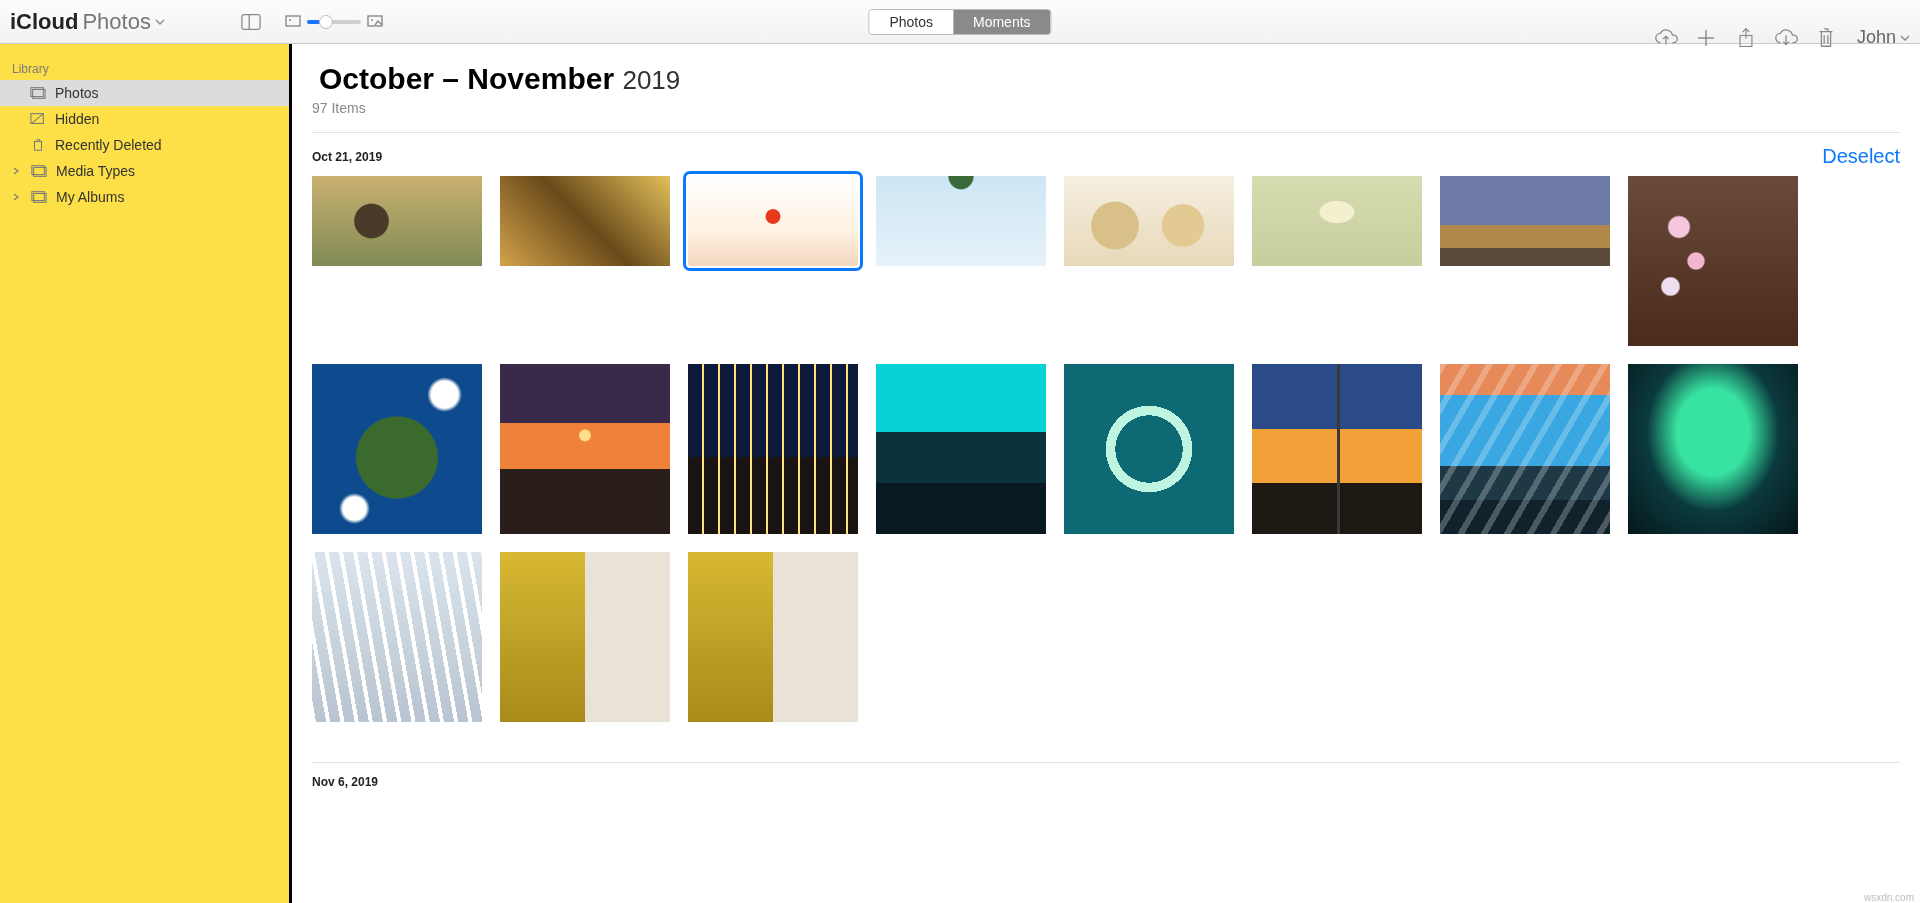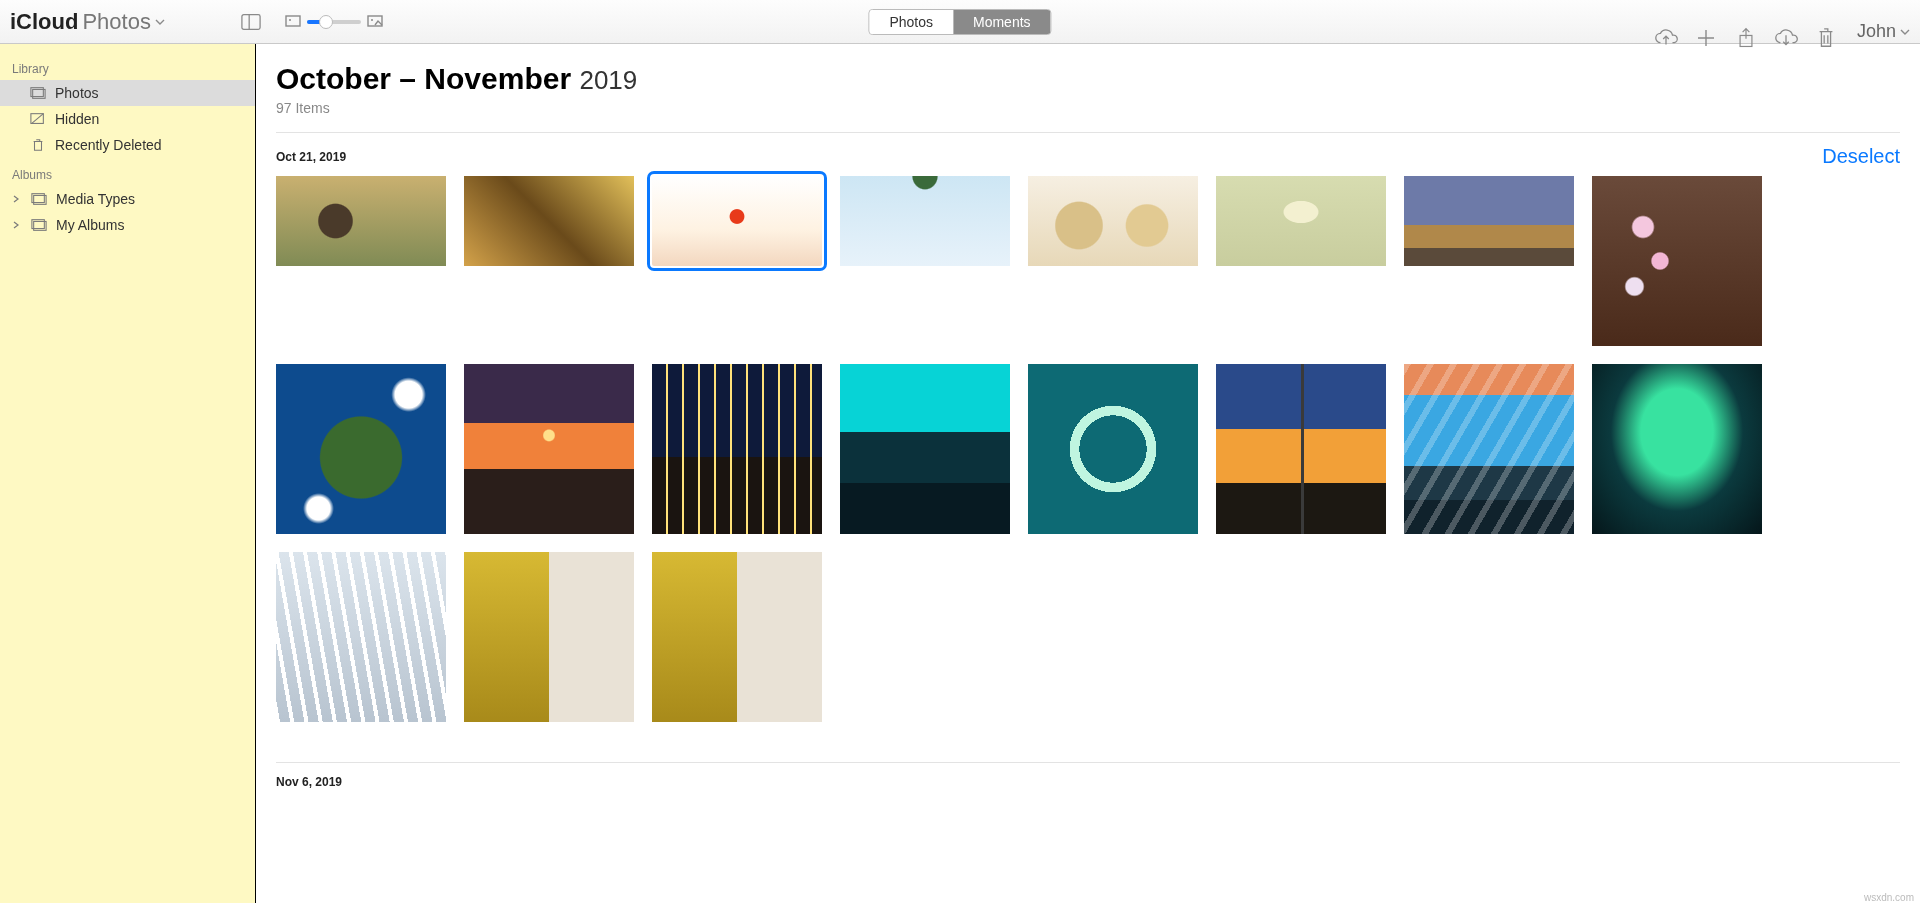--- a/index.html
+++ b/index.html
@@ -17,39 +17,39 @@
 .tb-group { display: flex; align-items: center; gap: 6px; }
 .zoom-slider { position: relative; width: 54px; height: 4px; background: #cfcfcf; border-radius: 2px; }
 .zoom-slider .track-fill { position: absolute; left: 0; top: 0; height: 100%; width: 35%; background: #1775ff; border-radius: 2px; }
 .zoom-slider .knob { position: absolute; left: 35%; top: 50%; transform: translate(-50%,-50%); width: 14px; height: 14px; background: #fff; border: 1px solid #bbb; border-radius: 50%; }
 
 .seg { position: absolute; left: 50%; transform: translateX(-50%); display: flex; border: 1px solid #bbb; border-radius: 4px; overflow: hidden; height: 26px; }
 .seg button { border: none; padding: 0 20px; font-size: 14px; cursor: pointer; }
 .seg button.off { background: #fff; color: #333; }
 .seg button.on { background: #8a8a8a; color: #fff; font-weight: 500; }
 
-.right-tools { margin-left: auto; display: flex; align-items: flex-start; gap: 2px; margin-top: 32px; }
+.right-tools { margin-left: auto; display: flex; align-items: center; gap: 2px; margin-top: 32px; }
 .user-name { display: flex; align-items: center; gap: 4px; font-size: 18px; color: #666; padding-left: 10px; }
 .user-name .chev svg { width: 10px; height: 10px; }
 
 
 .app { display: flex; height: calc(100% - 44px); }
-.sidebar { width: 256px; background: #fef9c3; border-right: 1px solid #000000; font-size: 14px; color: #333; padding-top: 8px; }
+.sidebar { width: 292px; background: #fde047; border-right: 3px solid #000000; font-size: 14px; color: #333; padding-top: 8px; }
 .sb-heading { font-size: 12px; color: #7a7a7a; font-weight: 500; padding: 10px 12px 4px; }
 .sb-item { display: flex; align-items: center; gap: 9px; padding: 5px 12px 5px 30px; cursor: pointer; }
 .sb-item.active { background: #dcdcdc; }
 .sb-item .disclosure { width: 10px; margin-left: -18px; margin-right: 0; }
 .sb-item .disclosure svg { width: 8px; height: 8px; display:block; }
 .sb-item .ico { width: 16px; height: 14px; display: flex; align-items: center; justify-content: center; }
 .sb-item .ico svg { width: 16px; height: 14px; display: block; }
 
 
 .main { flex: 1; overflow-y: auto; background: #fff; }
 .title-area { padding: 18px 20px 6px; }
-.big-title { font-size: 30px; font-weight: 700; color: #000; display: inline; }
+.big-title { font-size: 30px; font-weight: 700; color: #000; display: inline; margin-left: 7px; }
 .big-title .yr { font-weight: 400; color: #333; font-size: 26px; }
 .subtitle { font-size: 14px; color: #888; padding-top: 4px; }
 .hr { border: none; border-top: 1px solid #e3e3e3; margin: 10px 20px 0; }
 
 .section-head { display: flex; align-items: center; justify-content: space-between; padding: 12px 20px 8px; }
 .section-head .date { font-size: 12px; font-weight: 600; color: #222; }
 .section-head .deselect { color: #0a79ff; font-size: 20px; font-weight: 500; cursor: pointer; }
 
 .grid { display: flex; flex-wrap: wrap; gap: 18px; padding: 0 20px 30px; }
 .thumb { width: 170px; height: 170px; background: #ddd; position: relative; cursor: pointer; overflow:hidden;}
@@ -172,21 +172,20 @@
     </div>
     <div class="sb-item">
       <span class="ico">
           <svg viewBox="0 0 14 16">
             <path d="M2 4 H12 M3 4 V14 H11 V4 M5 2 H9 V4" class="ic-sb"></path>
           </svg>
         </span>
       <span>Recently Deleted</span>
     </div>
 
-    <div class="sb-heading">Albums</div>
 
     <div class="sb-item">
       <span class="disclosure">
           <svg viewBox="0 0 8 8">
             <path d="M2 1 L6 4 L2 7" class="ic-sb"></path>
           </svg>
         </span>
       <span class="ico">
           <svg viewBox="0 0 18 14">
             <rect x="3" y="3" width="14" height="10" class="ic-sb"></rect>

